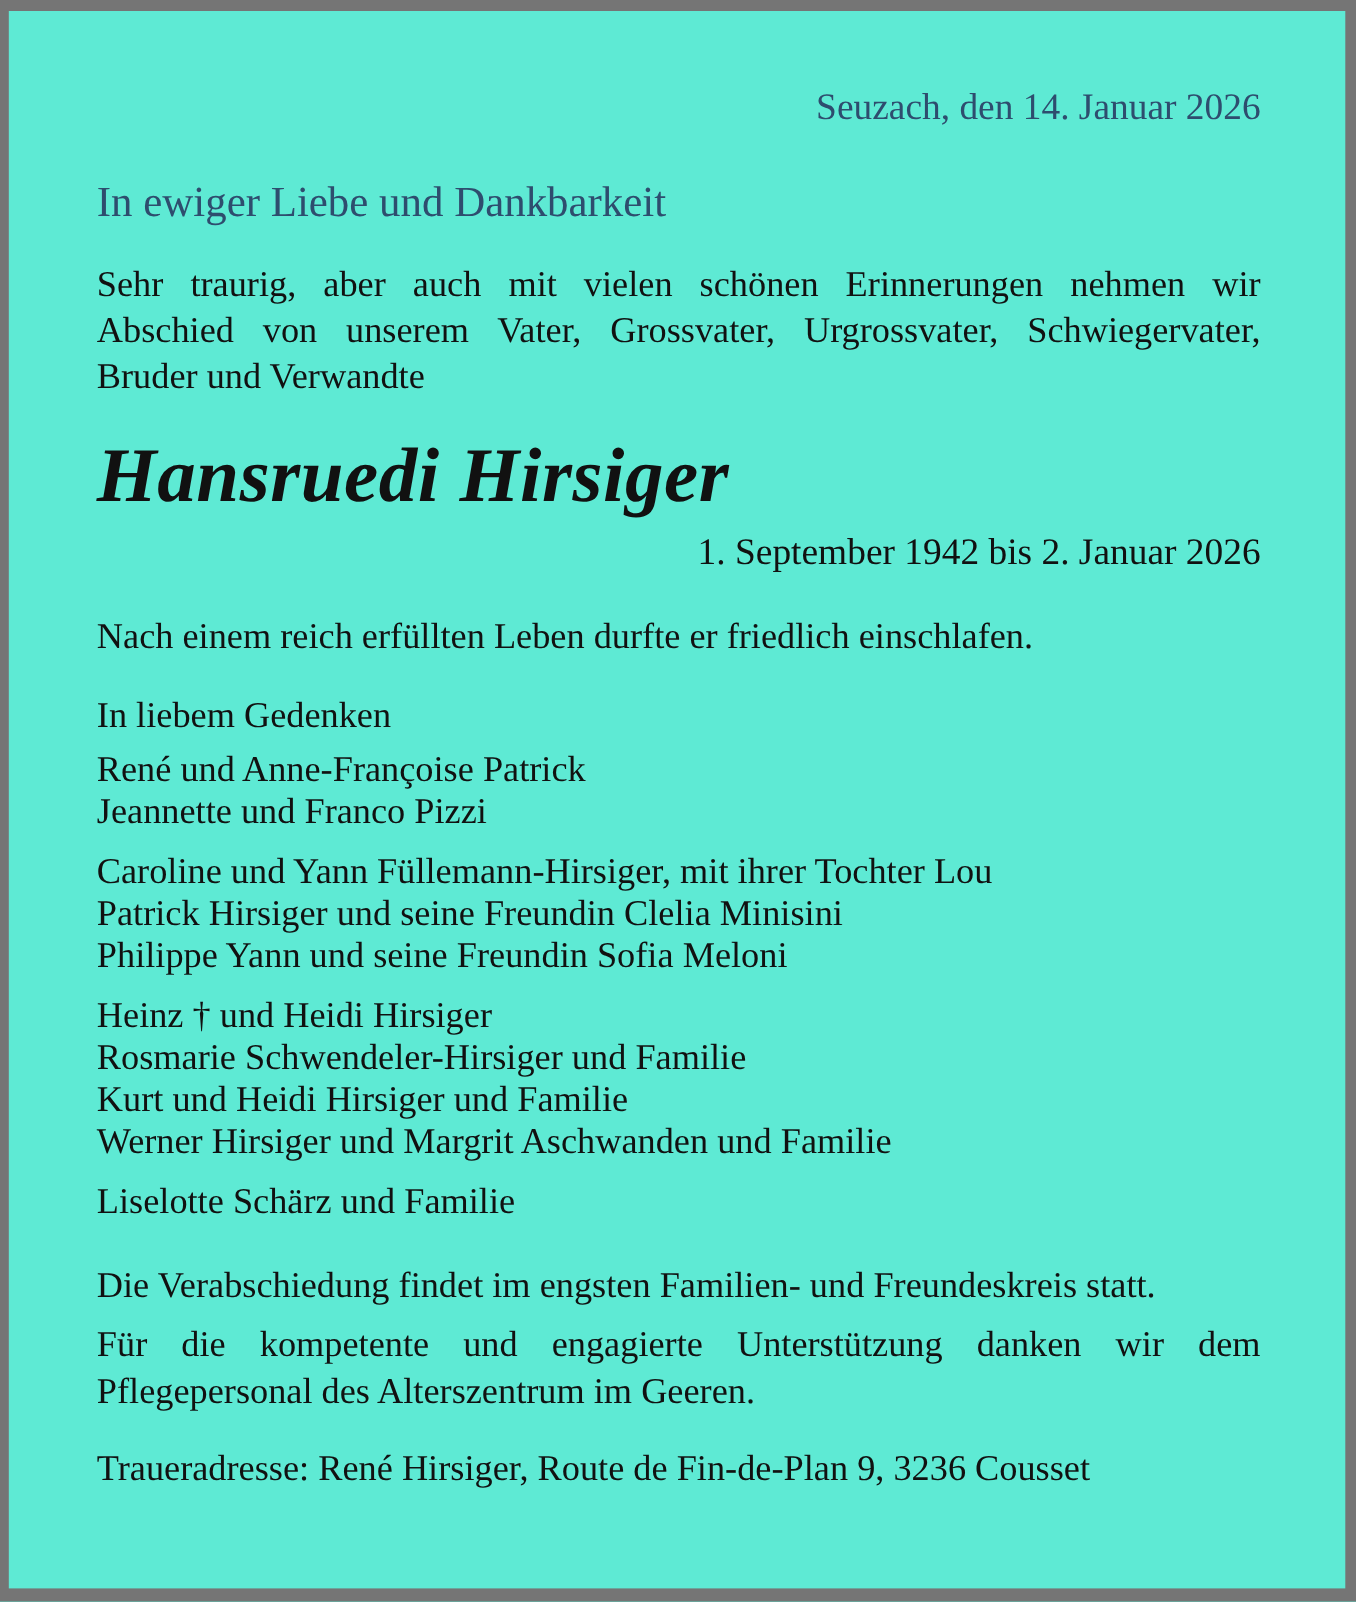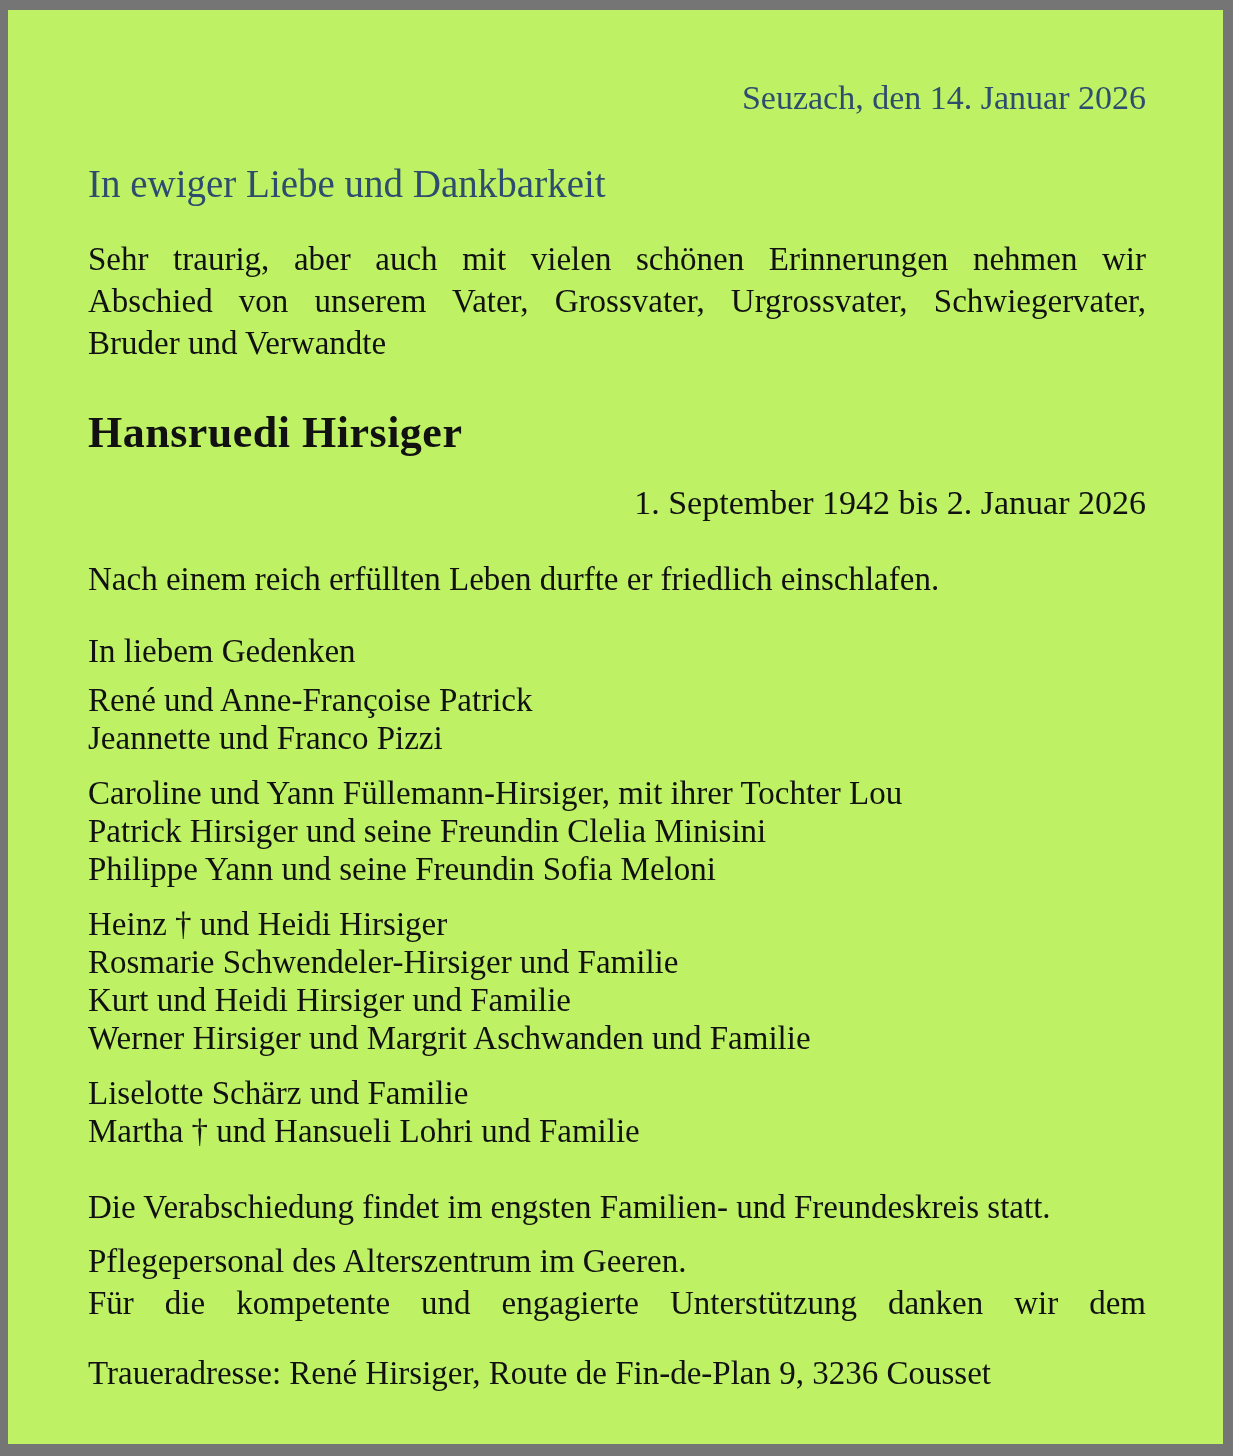--- a/index.html
+++ b/index.html
@@ -11,21 +11,21 @@
   body{
     width:1233px;height:1456px;
     background:var(--frame);
     overflow:hidden;
     font-family:"Liberation Serif", serif;
   }
   .sheet{
     position:absolute;
     left:8px;top:10px;
     width:1215px;height:1434px;
-    background:#bef264;
+    background:#5eead4;
     box-sizing:border-box;
     padding:68px 77px 0 80px;
     color:var(--ink);
     font-size:33px;
     line-height:42px;
   }
   .dateline{
     text-align:right;
     color:var(--accent);
     font-size:34px;
@@ -40,25 +40,26 @@
   }
   .intro{
     margin-top:32px;
   }
   .line{min-height:1em;}
   .justify .jl{
     text-align:justify;
     text-align-last:justify;
   }
   .deceased-name{
-    font-size:44px;
+    font-size:70px;
     line-height:66px;
     font-weight:bold;
     margin-top:36px;
     letter-spacing:0.5px;
+    font-style:italic;
   }
   .life-dates{
     margin-top:16px;
     font-size:34px;
     text-align:right;
   }
   .peaceful{
     margin-top:34px;
   }
   .memory-heading{
@@ -115,26 +116,25 @@
         <div class="line">Philippe Yann und seine Freundin Sofia Meloni</div>
       </div>
       <div class="group">
         <div class="line">Heinz † und Heidi Hirsiger</div>
         <div class="line">Rosmarie Schwendeler-Hirsiger und Familie</div>
         <div class="line">Kurt und Heidi Hirsiger und Familie</div>
         <div class="line">Werner Hirsiger und Margrit Aschwanden und Familie</div>
       </div>
       <div class="group">
         <div class="line">Liselotte Schärz und Familie</div>
-        <div class="line">Martha † und Hansueli Lohri und Familie</div>
       </div>
     </div>
 
   <div class="farewell">Die Verabschiedung findet im engsten Familien- und Freundeskreis statt.</div>
 
   <div class="thanks justify">
+      <div class="line jl">Für die kompetente und engagierte Unterstützung danken wir dem</div>
       <div class="line">Pflegepersonal des Alterszentrum im Geeren.</div>
-      <div class="line jl">Für die kompetente und engagierte Unterstützung danken wir dem</div>
     </div>
 
   <div class="address">Traueradresse: René Hirsiger, Route de Fin-de-Plan 9, 3236 Cousset</div>
 
 </div>
 
 </body></html>

